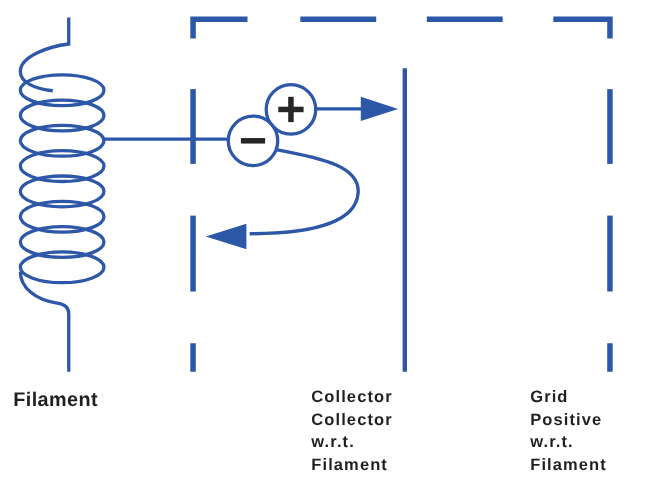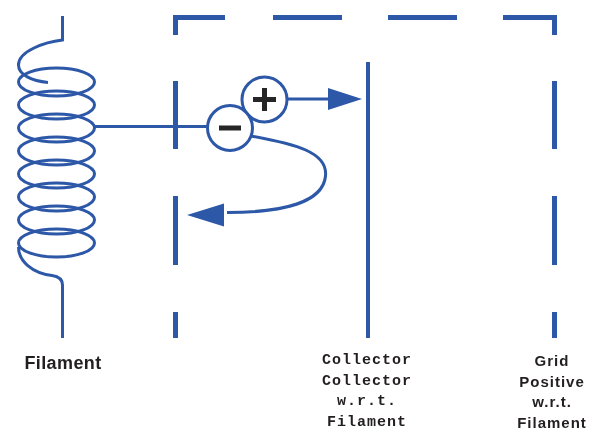--- a/index.html
+++ b/index.html
@@ -17,38 +17,37 @@
   }
   .stage svg {
     position: absolute;
     left: 0;
     top: 0;
   }
   .lbl {
     position: absolute;
     color: #231f20;
     font-weight: bold;
-    text-align: center;
     white-space: nowrap;
   }
   .lbl-filament {
     left: 12px;
     top: 353px;
     width: 102px;
     font-size: 18px;
     letter-spacing: 0.4px;
   }
   .lbl-col {
     top: 351px;
     width: 140px;
     font-size: 15px;
     letter-spacing: 1px;
     line-height: 20.5px;
   }
-  .lbl-collector { left: 297px; font-family: Liberation Mono, monospace; }
+  .lbl-collector { left: 283px; }
   .lbl-grid { left: 482px; }
 </style>
 </head>
 <body>
 
 <div class="stage">
 
   <svg width="600" height="446" viewBox="0 0 600 446">
 
     <g fill="none" stroke="#2d57a7" stroke-width="3">

